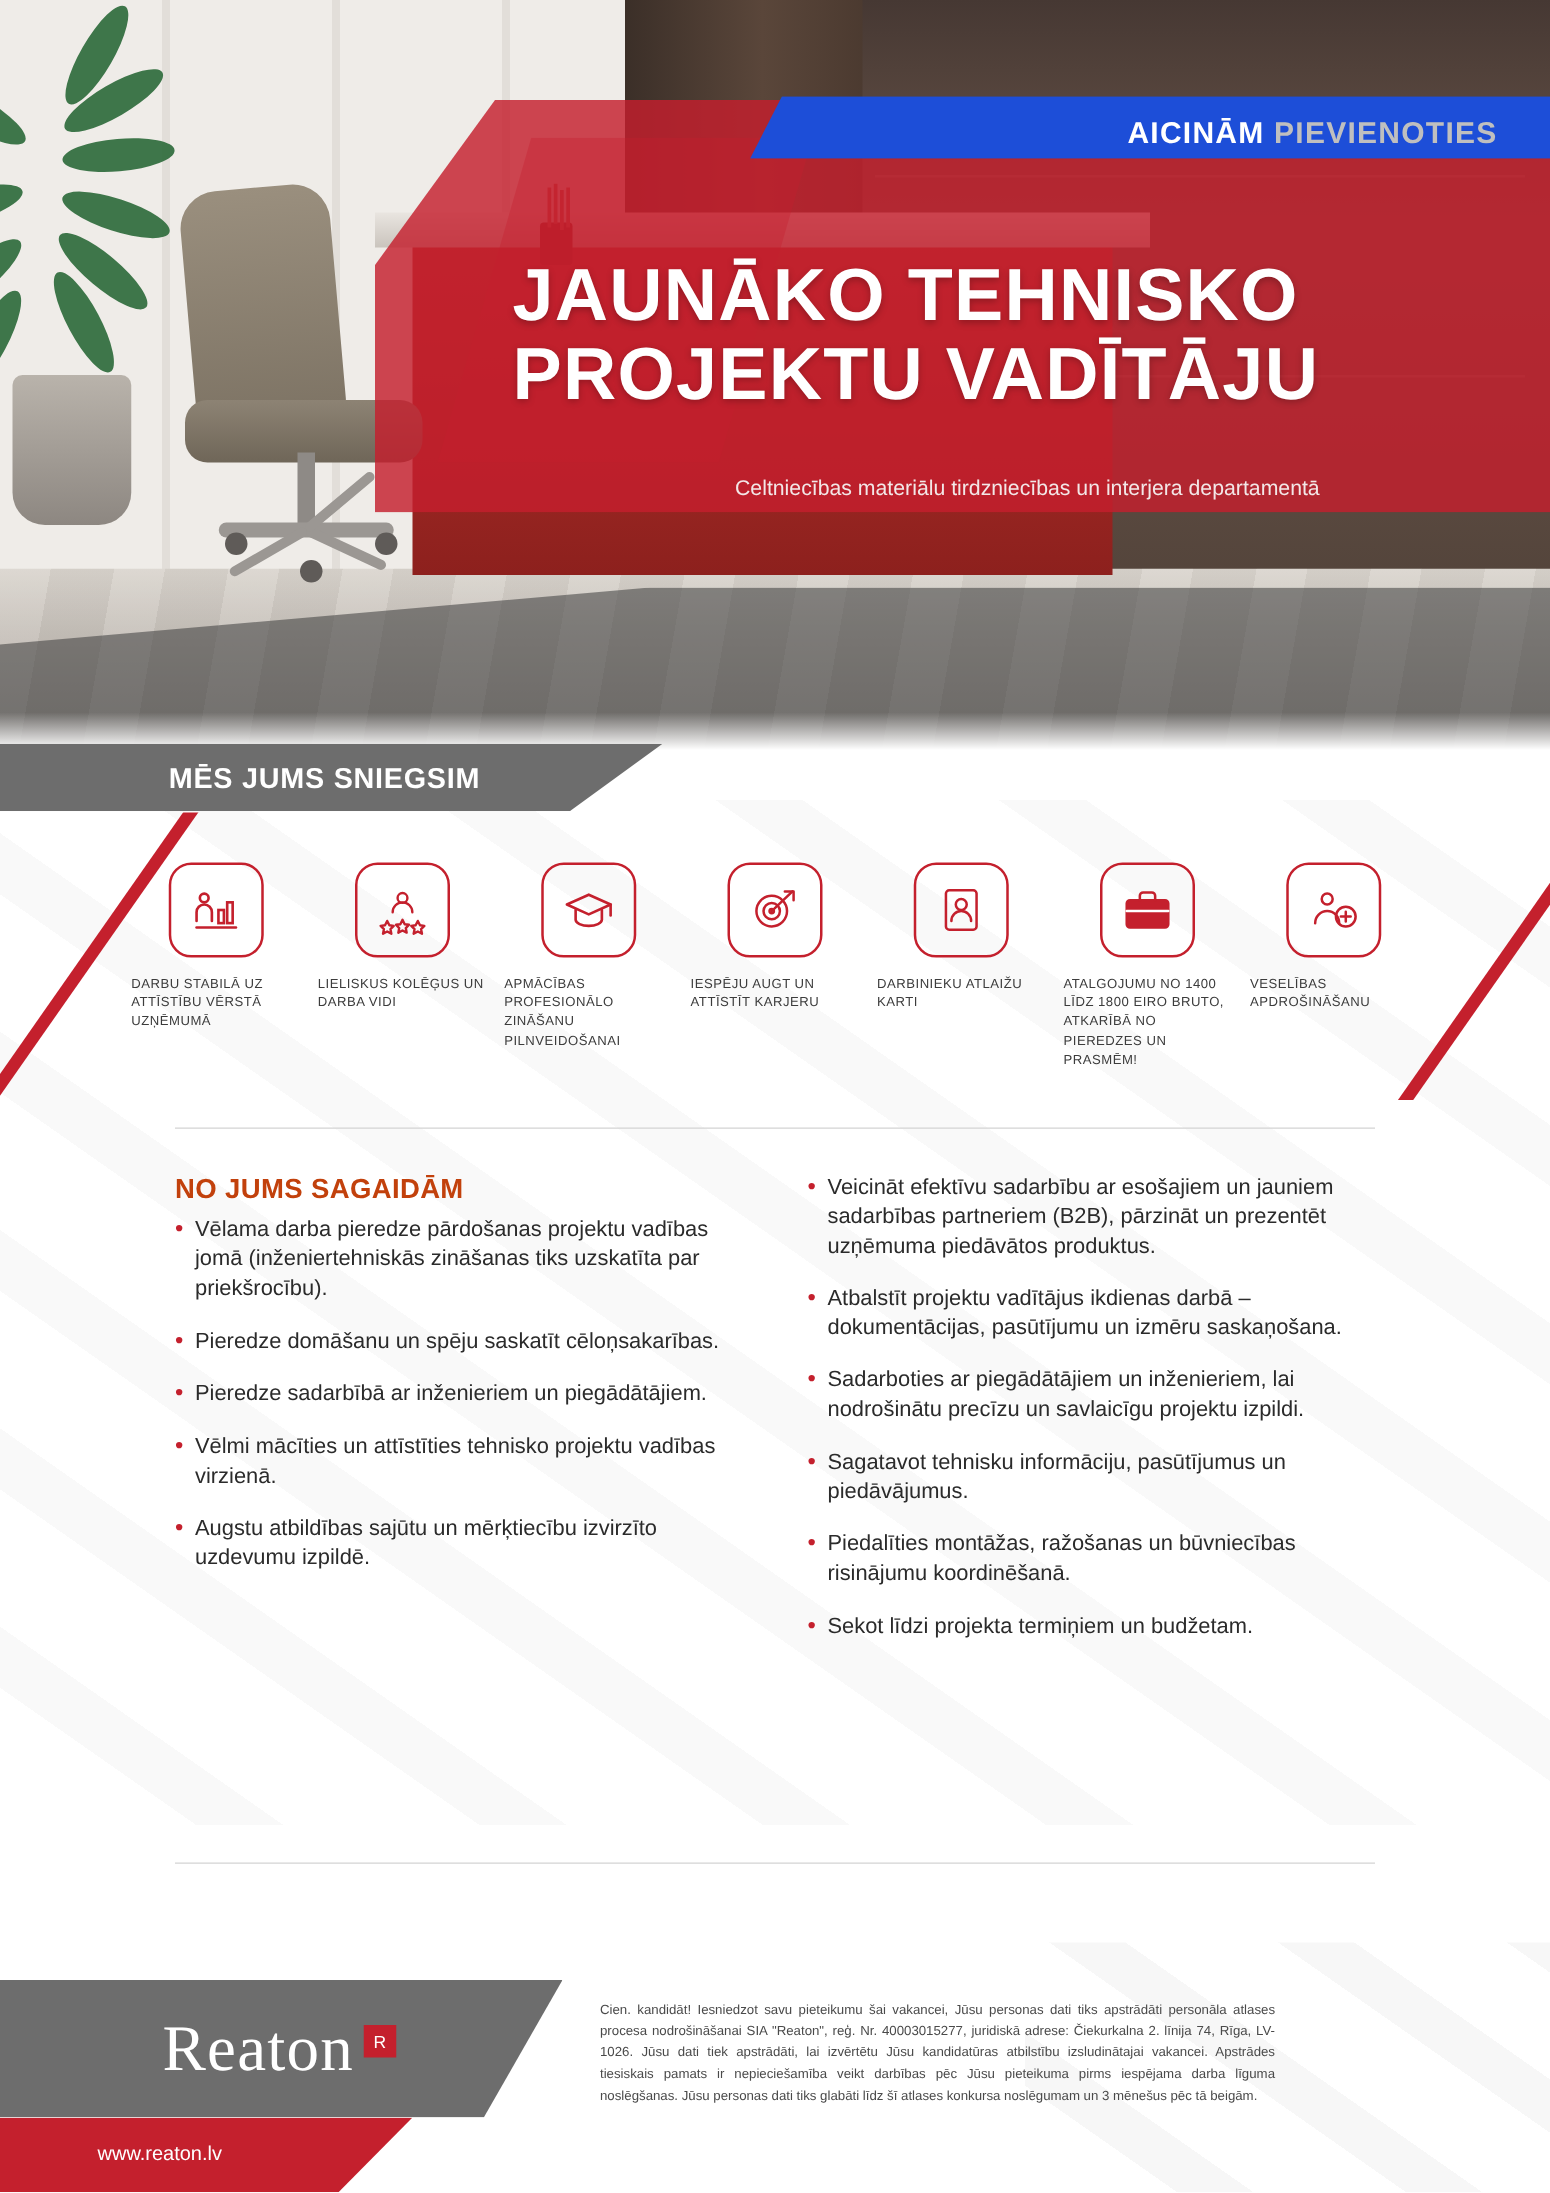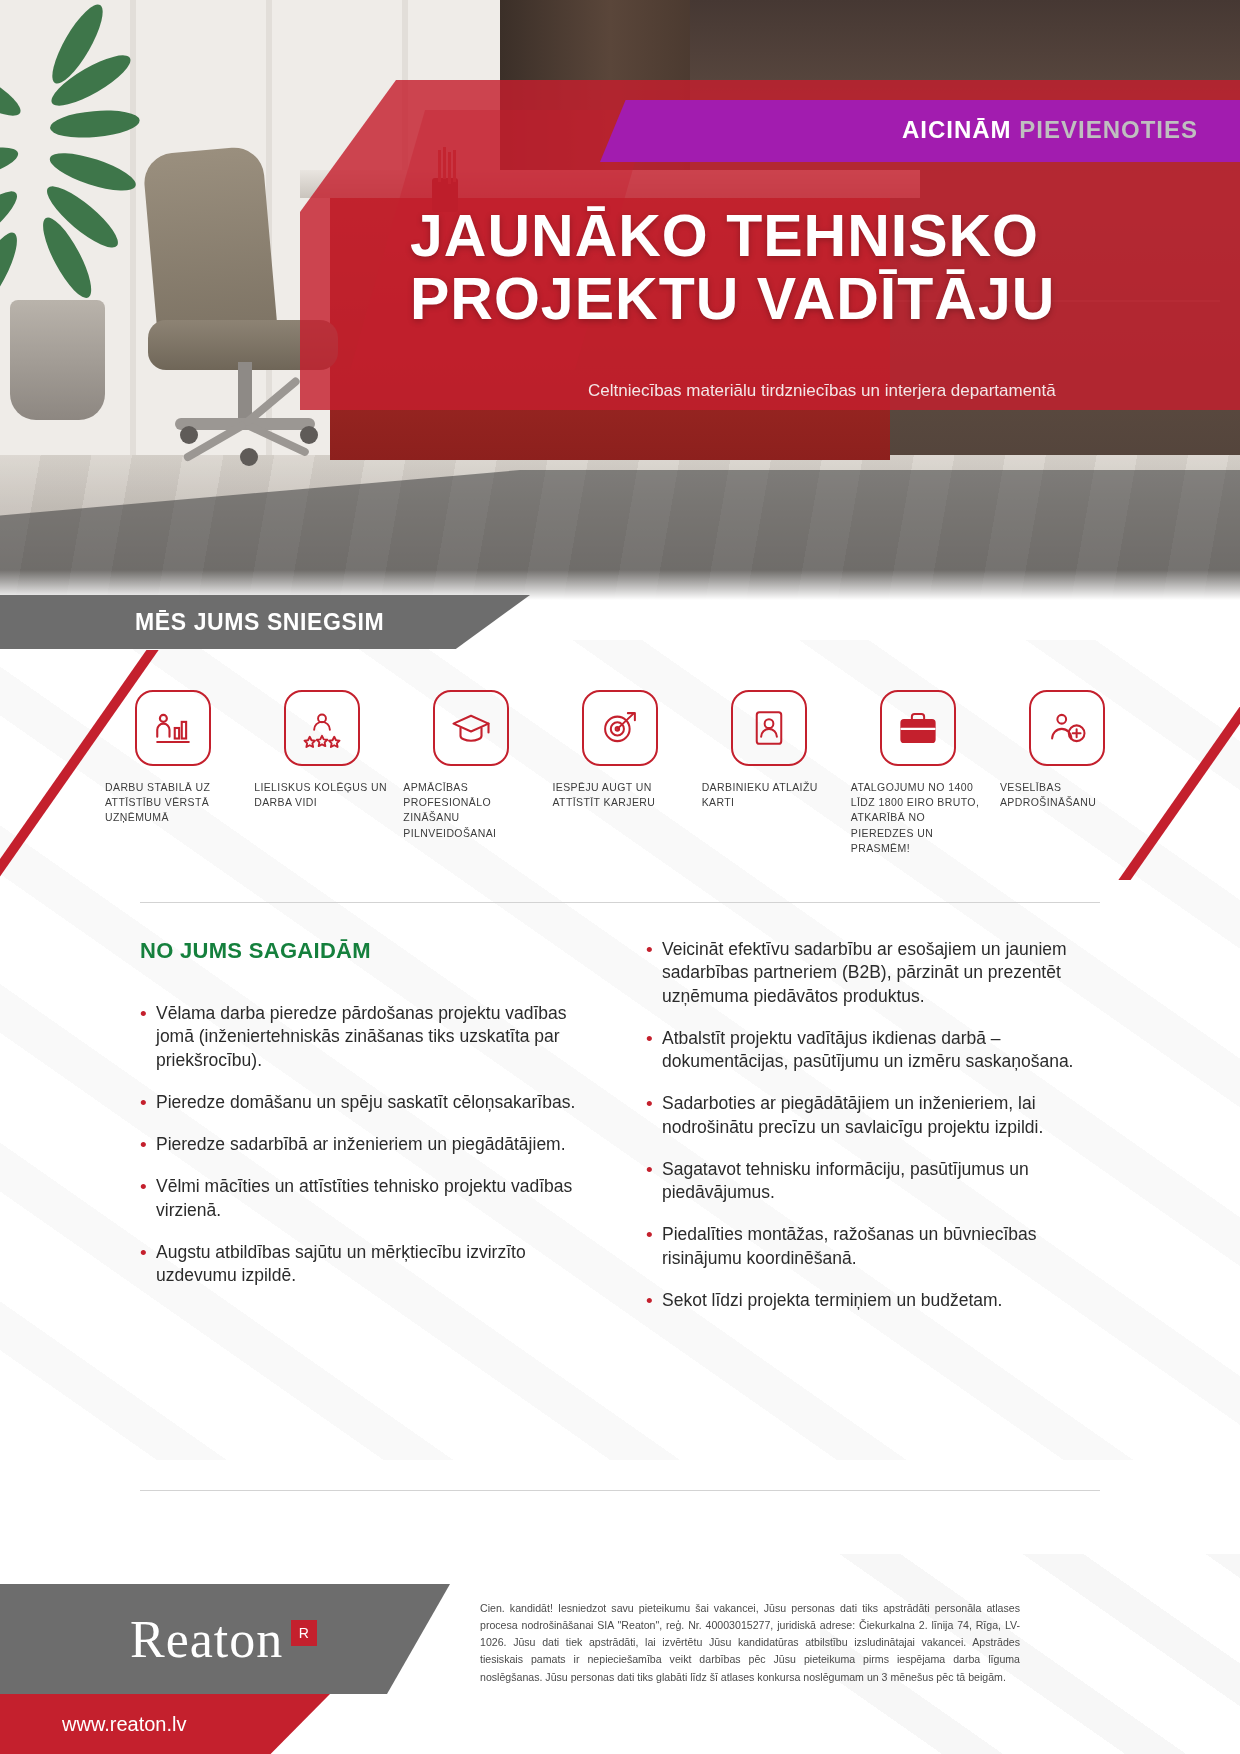--- a/index.html
+++ b/index.html
@@ -119,22 +119,22 @@
     position: absolute; top: 80px; left: 300px; width: 960px; height: 330px;
     background: rgba(196, 30, 45, .82);
     clip-path: polygon(10% 0, 100% 0, 100% 100%, 0 100%, 0 40%);
   }
   .red-shape-b {
     position: absolute; top: 110px; left: 350px; width: 300px; height: 260px;
     background: rgba(196, 30, 45, .35);
     clip-path: polygon(25% 0, 100% 0, 75% 100%, 0 100%);
   }
   .dark-band {
-    position: absolute; top: 100px; left: 600px; width: 640px; height: 62px;
-    background: #a21caf;
+    position: absolute; top: 77px; left: 600px; width: 640px; height: 50px;
+    background: #1d4ed8;
     clip-path: polygon(4% 0, 100% 0, 100% 100%, 0 100%);
   }
   .dark-band .band-text {
     position: absolute; right: 42px; top: 16px;
     font-size: 24px; font-weight: 700; letter-spacing: 1px; color: #bfbfbf;
   }
   .dark-band .band-text b { color: #ffffff; }
 
   .hero-title {
     position: absolute; left: 410px; top: 205px;
@@ -217,21 +217,21 @@
   }
   .divider2 { top: 1490px; }
 
   
   .cols {
     position: absolute; top: 938px; left: 140px; width: 960px;
     display: flex; gap: 52px;
   }
   .col { width: 455px; }
   .col h2 {
-    font-size: 22px; font-weight: 700; color: #15803d; margin-bottom: 38px; letter-spacing: .3px;
+    font-size: 22px; font-weight: 700; color: #c2410c; margin-bottom: 8px; letter-spacing: .3px;
   }
   .col ul { list-style: none; }
   .col li {
     position: relative; padding-left: 16px; margin-bottom: 19px;
     font-size: 17.5px; line-height: 1.33; color: #2b2b2b;
   }
   .col li::before {
     content: "•"; position: absolute; left: 0; top: -1px; color: #c4202d; font-size: 19px;
   }
 
@@ -255,21 +255,21 @@
     font-size: 14px; font-family: "Liberation Sans", sans-serif;
     display: flex; align-items: center; justify-content: center;
   }
   .footer-red {
     position: absolute; left: 0; bottom: 0; width: 330px; height: 60px;
     background: #c4202d;
     clip-path: polygon(0 0, 100% 0, 82% 100%, 0 100%);
     display: flex; align-items: center;
   }
   .footer-red span {
-    color: #ffffff; font-size: 20px; margin-left: 62px;
+    color: #ffffff; font-size: 16px; margin-left: 78px;
   }
   .legal {
     position: absolute; left: 480px; top: 46px; width: 540px;
     font-size: 10.6px; line-height: 1.62; color: #4a4a4a; text-align: justify;
   }
   .footer-stripes {
     position: absolute; right: 0; bottom: 0; width: 420px; height: 200px;
     background: repeating-linear-gradient(35deg,
       rgba(0,0,0,0) 0 70px, rgba(0,0,0,.03) 70px 105px);
   }

